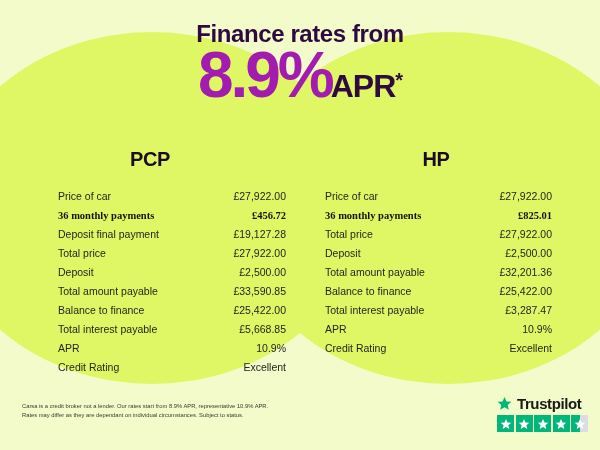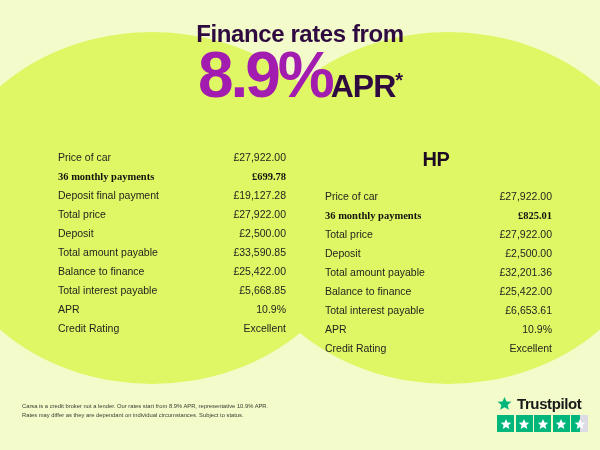--- a/index.html
+++ b/index.html
@@ -151,28 +151,29 @@
     <div class="hero-title">Finance rates from</div>
     <div class="hero-rate">
       <span class="hero-pct">8.9%</span>
       <span class="hero-apr"><span>APR</span><span class="ast">*</span></span>
     </div>
   </div>
 
   <div class="plans">
 
     <div class="plan plan-left">
+      <div class="plan-title">PCP</div>
       <div class="rows">
         <div class="row">
             <span class="lbl">Price of car</span>
             <span class="val">£27,922.00</span>
           </div>
         <div class="row bold">
             <span class="lbl">36 monthly payments</span>
-            <span class="val">£699.78</span>
+            <span class="val">£456.72</span>
           </div>
         <div class="row">
             <span class="lbl">Deposit final payment</span>
             <span class="val">£19,127.28</span>
           </div>
         <div class="row">
             <span class="lbl">Total price</span>
             <span class="val">£27,922.00</span>
           </div>
         <div class="row">
@@ -224,21 +225,21 @@
         <div class="row">
             <span class="lbl">Total amount payable</span>
             <span class="val">£32,201.36</span>
           </div>
         <div class="row">
             <span class="lbl">Balance to finance</span>
             <span class="val">£25,422.00</span>
           </div>
         <div class="row">
             <span class="lbl">Total interest payable</span>
-            <span class="val">£6,653.61</span>
+            <span class="val">£3,287.47</span>
           </div>
         <div class="row">
             <span class="lbl">APR</span>
             <span class="val">10.9%</span>
           </div>
         <div class="row">
             <span class="lbl">Credit Rating</span>
             <span class="val">Excellent</span>
           </div>
       </div>

